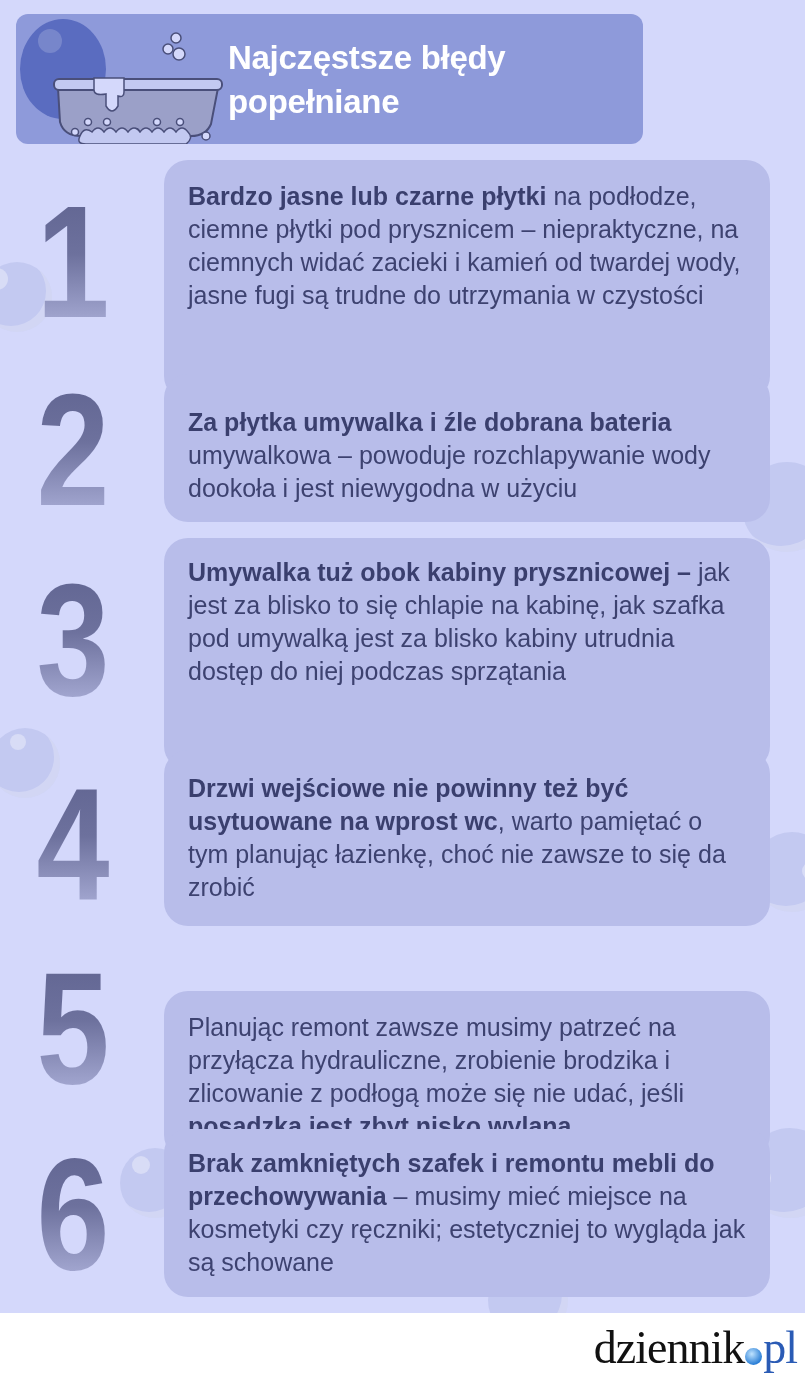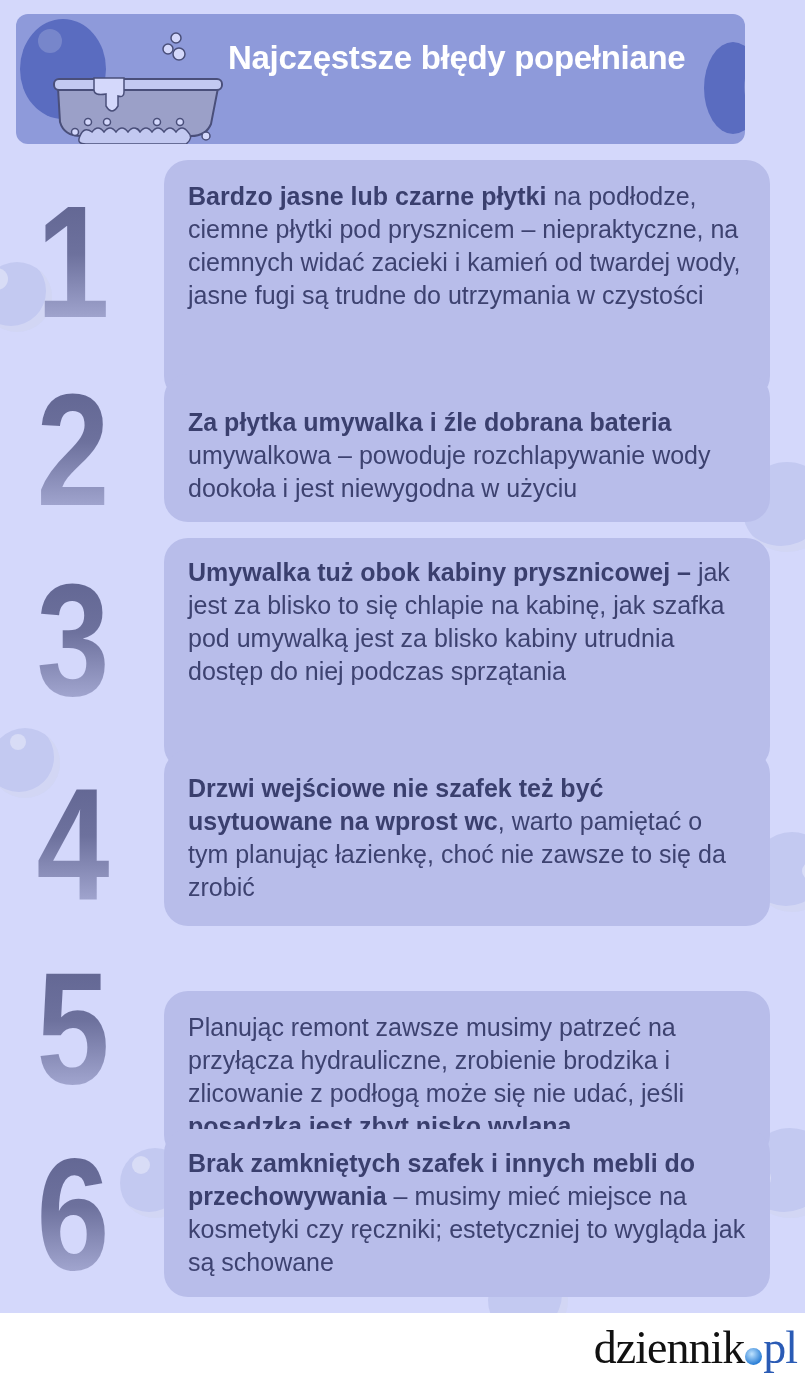--- a/index.html
+++ b/index.html
@@ -1,20 +1,20 @@
 <!DOCTYPE html>
 <html><head>
 <meta charset="utf-8">
 <style>
   html, body { margin:0; padding:0; }
   body { width:805px; height:1383px; position:relative; overflow:hidden; background:#ffffff; font-family:"Liberation Sans", sans-serif; }
   .poster { position:absolute; left:0; top:0; width:805px; height:1313px; background:#d4d8fb; overflow:hidden; }
   .bubble { position:absolute; border-radius:50%; background:#c3c9f1; box-shadow: inset -6px -6px 0 rgba(255,255,255,0.25); }
   .bubble .hl { position:absolute; border-radius:50%; background:rgba(255,255,255,0.35); }
-  .header { position:absolute; left:16px; top:14px; width:729px; height:130px; background:#8e9ada; border-radius:12px; overflow:hidden; }
+  .header { position:absolute; left:16px; top:14px; width:627px; height:130px; background:#8e9ada; border-radius:12px; overflow:hidden; }
   .header .bigbub { position:absolute; border-radius:50%; background:#5a6cc0; }
   .header .bigbub .hl { position:absolute; border-radius:50%; background:rgba(255,255,255,0.18); }
   .title { position:absolute; left:212px; top:22px; color:#ffffff; font-weight:bold; font-size:33px; line-height:44px; letter-spacing:-0.3px; }
   .tub { position:absolute; left:20px; top:10px; width:190px; height:120px; }
   .item { position:absolute; left:0; width:805px; }
   .num { position:absolute; left:28px; width:110px; font-weight:bold; font-size:160px; line-height:1; text-align:center;
          background:linear-gradient(#5f6390, #6d719d 45%, #b3b7e0); -webkit-background-clip:text; background-clip:text; color:transparent; transform:scaleX(0.82); transform-origin:left center; }
   .card { position:absolute; left:164px; width:606px; background:#b8bdea; border-radius:24px; box-sizing:border-box; padding:18px 22px 18px 24px; color:#3d4270; font-size:25px; line-height:33px; }
   .card b { font-weight:bold; color:#3a3f6e; }
   .footer { position:absolute; left:16px; top:1313px; width:805px; height:70px; background:#ffffff; }
@@ -95,35 +95,35 @@
   <div class="item">
     <div class="num" style="top:560px;">3</div>
     <div class="card" style="top:538px; height:232px; padding-top:18px;">
       <b>Umywalka tuż obok kabiny prysznicowej –</b><span> jak jest za blisko to się chlapie na kabinę, jak szafka pod umywalką jest za blisko kabiny utrudnia dostęp do niej podczas sprzątania</span>
     </div>
   </div>
 
   <div class="item">
     <div class="num" style="top:764px;">4</div>
     <div class="card" style="top:750px; height:176px; padding-top:22px;">
-      <b>Drzwi wejściowe nie szafek też być usytuowane na wprost wc</b><span>, warto pamiętać o tym planując łazienkę, choć nie zawsze to się da zrobić</span>
+      <b>Drzwi wejściowe nie powinny też być usytuowane na wprost wc</b><span>, warto pamiętać o tym planując łazienkę, choć nie zawsze to się da zrobić</span>
     </div>
   </div>
 
   <div class="item">
     <div class="num" style="top:948px;">5</div>
     <div class="card" style="top:943px; height:168px; padding-top:20px;margin-top:48px;">
       <span>Planując remont zawsze musimy patrzeć na przyłącza hydrauliczne, zrobienie  brodzika i zlicowanie z podłogą może się nie udać, jeśli </span><b>posadzka jest zbyt nisko wylana</b>
     </div>
   </div>
 
   <div class="item">
     <div class="num" style="top:1134px;">6</div>
     <div class="card" style="top:1129px; height:168px; padding-top:18px;">
-      <b>Brak zamkniętych szafek i innych mebli do przechowywania</b><span> – musimy mieć  miejsce na kosmetyki czy ręczniki; estetyczniej to wygląda jak są schowane</span>
+      <b>Brak zamkniętych szafek i remontu mebli do przechowywania</b><span> – musimy mieć  miejsce na kosmetyki czy ręczniki; estetyczniej to wygląda jak są schowane</span>
     </div>
   </div>
 </div>
 
 <div class="footer">
   <div class="logo">
     <span>dziennik</span><span class="globe"></span><span class="pl">pl</span>
   </div>
 </div>
 

